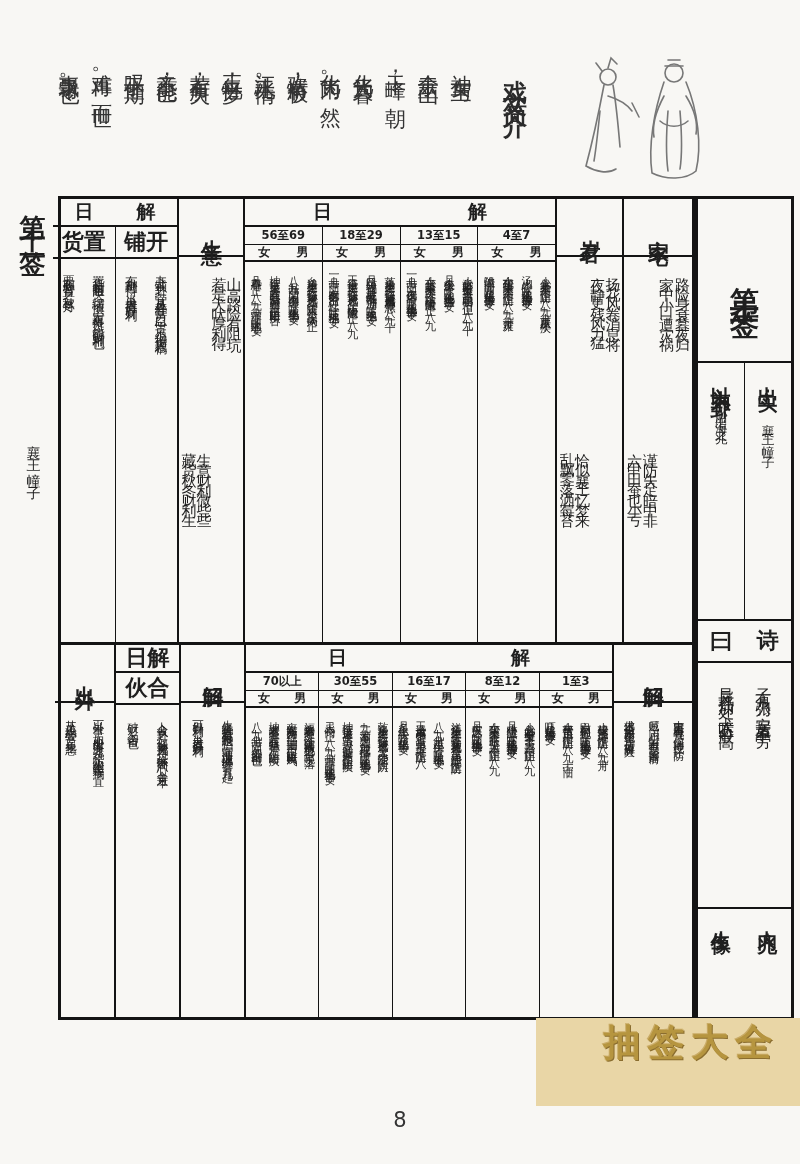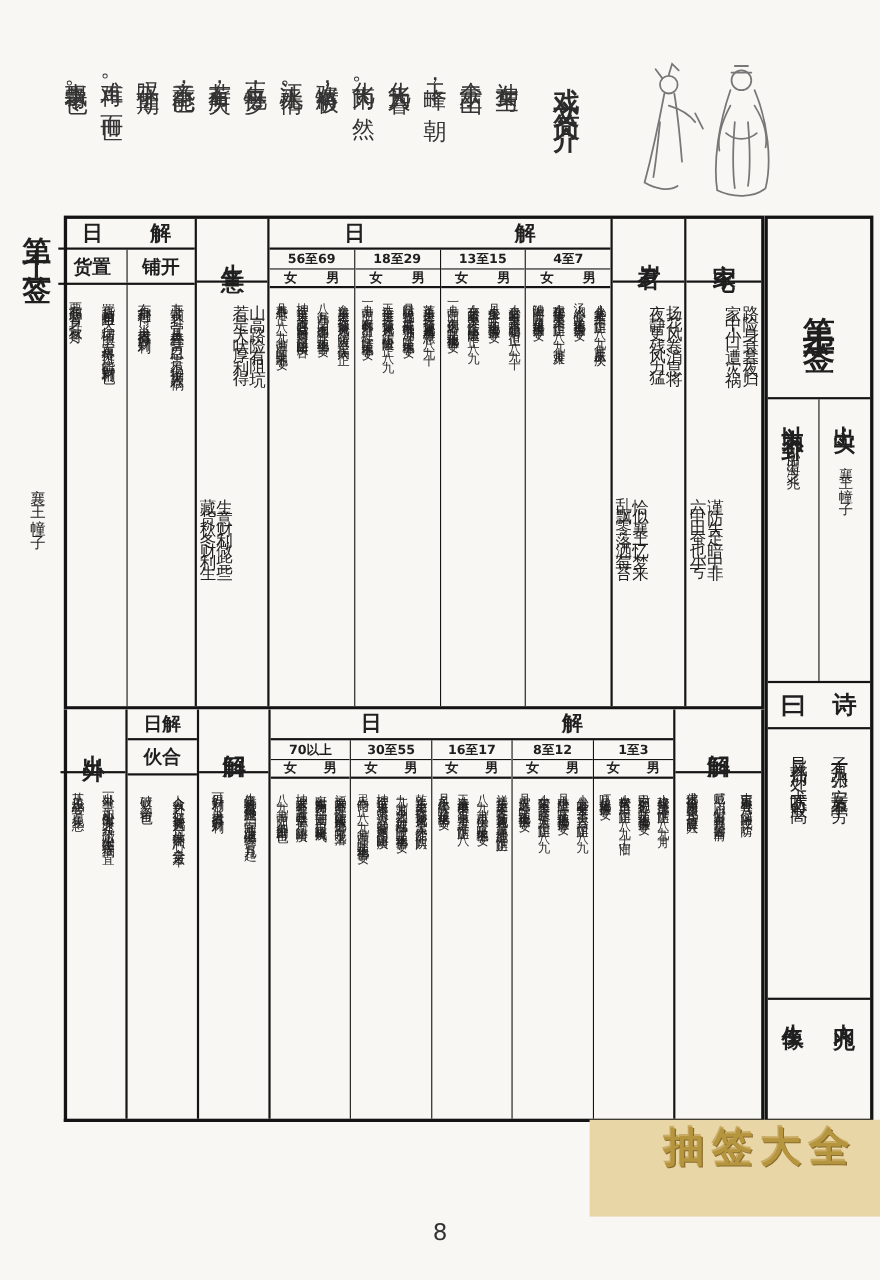--- a/index.html
+++ b/index.html
@@ -41,21 +41,21 @@
   .agegroup{flex:1;display:flex;flex-direction:column;box-sizing:border-box;overflow:hidden;}
   .agegroup + .agegroup{border-right:1.5px solid #141414;}
   .range{height:17px;border-bottom:1.5px solid #141414;text-align:center;
          font-size:11.5px;font-weight:600;line-height:17px;}
   .genders{height:15px;border-bottom:2px solid #141414;display:flex;flex-direction:row-reverse;
          justify-content:space-around;font-size:12px;font-weight:600;line-height:15px;}
   .vbody{flex:1;display:flex;flex-direction:row-reverse;justify-content:space-around;padding:5px 1px;overflow:hidden;}
   .vbody p{writing-mode:vertical-rl;font-size:11px;letter-spacing:1.5px;line-height:1.08;}
   
   .hrow{height:30px;border-bottom:2px solid #141414;display:flex;flex-direction:row-reverse;flex:none;}
-  .hcell{flex:1;display:flex;align-items:center;justify-content:center;font-size:17px;font-weight:700;box-sizing:border-box;}
+  .hcell{flex:1;display:flex;align-items:center;justify-content:center;font-size:22px;font-weight:700;box-sizing:border-box;}
   .hcell + .hcell{border-right:1.5px solid #141414;}
   .hrow1{height:26px;border-bottom:2px solid #141414;display:flex;flex-direction:row-reverse;
          justify-content:space-around;align-items:center;font-size:19px;font-weight:700;flex:none;}
   .twocol{flex:1;display:flex;flex-direction:row-reverse;}
   .subcol{flex:1;display:flex;flex-direction:row-reverse;justify-content:space-around;padding:6px 1px;box-sizing:border-box;overflow:hidden;}
   .subcol + .subcol{border-right:1.5px solid #141414;}
   .subcol p{writing-mode:vertical-rl;font-size:12.5px;letter-spacing:2.5px;line-height:1.1;}
   
   .rstrip{position:absolute;left:695px;top:196px;width:99px;height:824px;border:3px solid #141414;
           box-sizing:border-box;display:flex;flex-direction:column;background:#f8f7f4;}
@@ -331,21 +331,21 @@
     <div class="col" style="flex:0 0 65px">
       <div class="vheader">
           <span>解曰</span>
         </div>
       <div class="vlines smalltxt">
           <p>生意经营恐有风波阻挡 宜守旧业谨慎经营 九月起</p>
           <p>可得财利 肖犬者得厚财利</p>
         </div>
     </div>
     <div class="col" style="flex:0 0 65px">
-      <div class="hrow1" style="font-size:17px">
+      <div class="hrow1" style="font-size:22px">
         <span>日解</span>
       </div>
       <div class="hrow">
         <div class="hcell">伙合</div>
       </div>
       <div class="vlines smalltxt">
           <p>卜合伙之卦 似扬花遭风 恐伙计不同心 合之亏本</p>
           <p>破财 勿合吉也</p>
         </div>
     </div>

